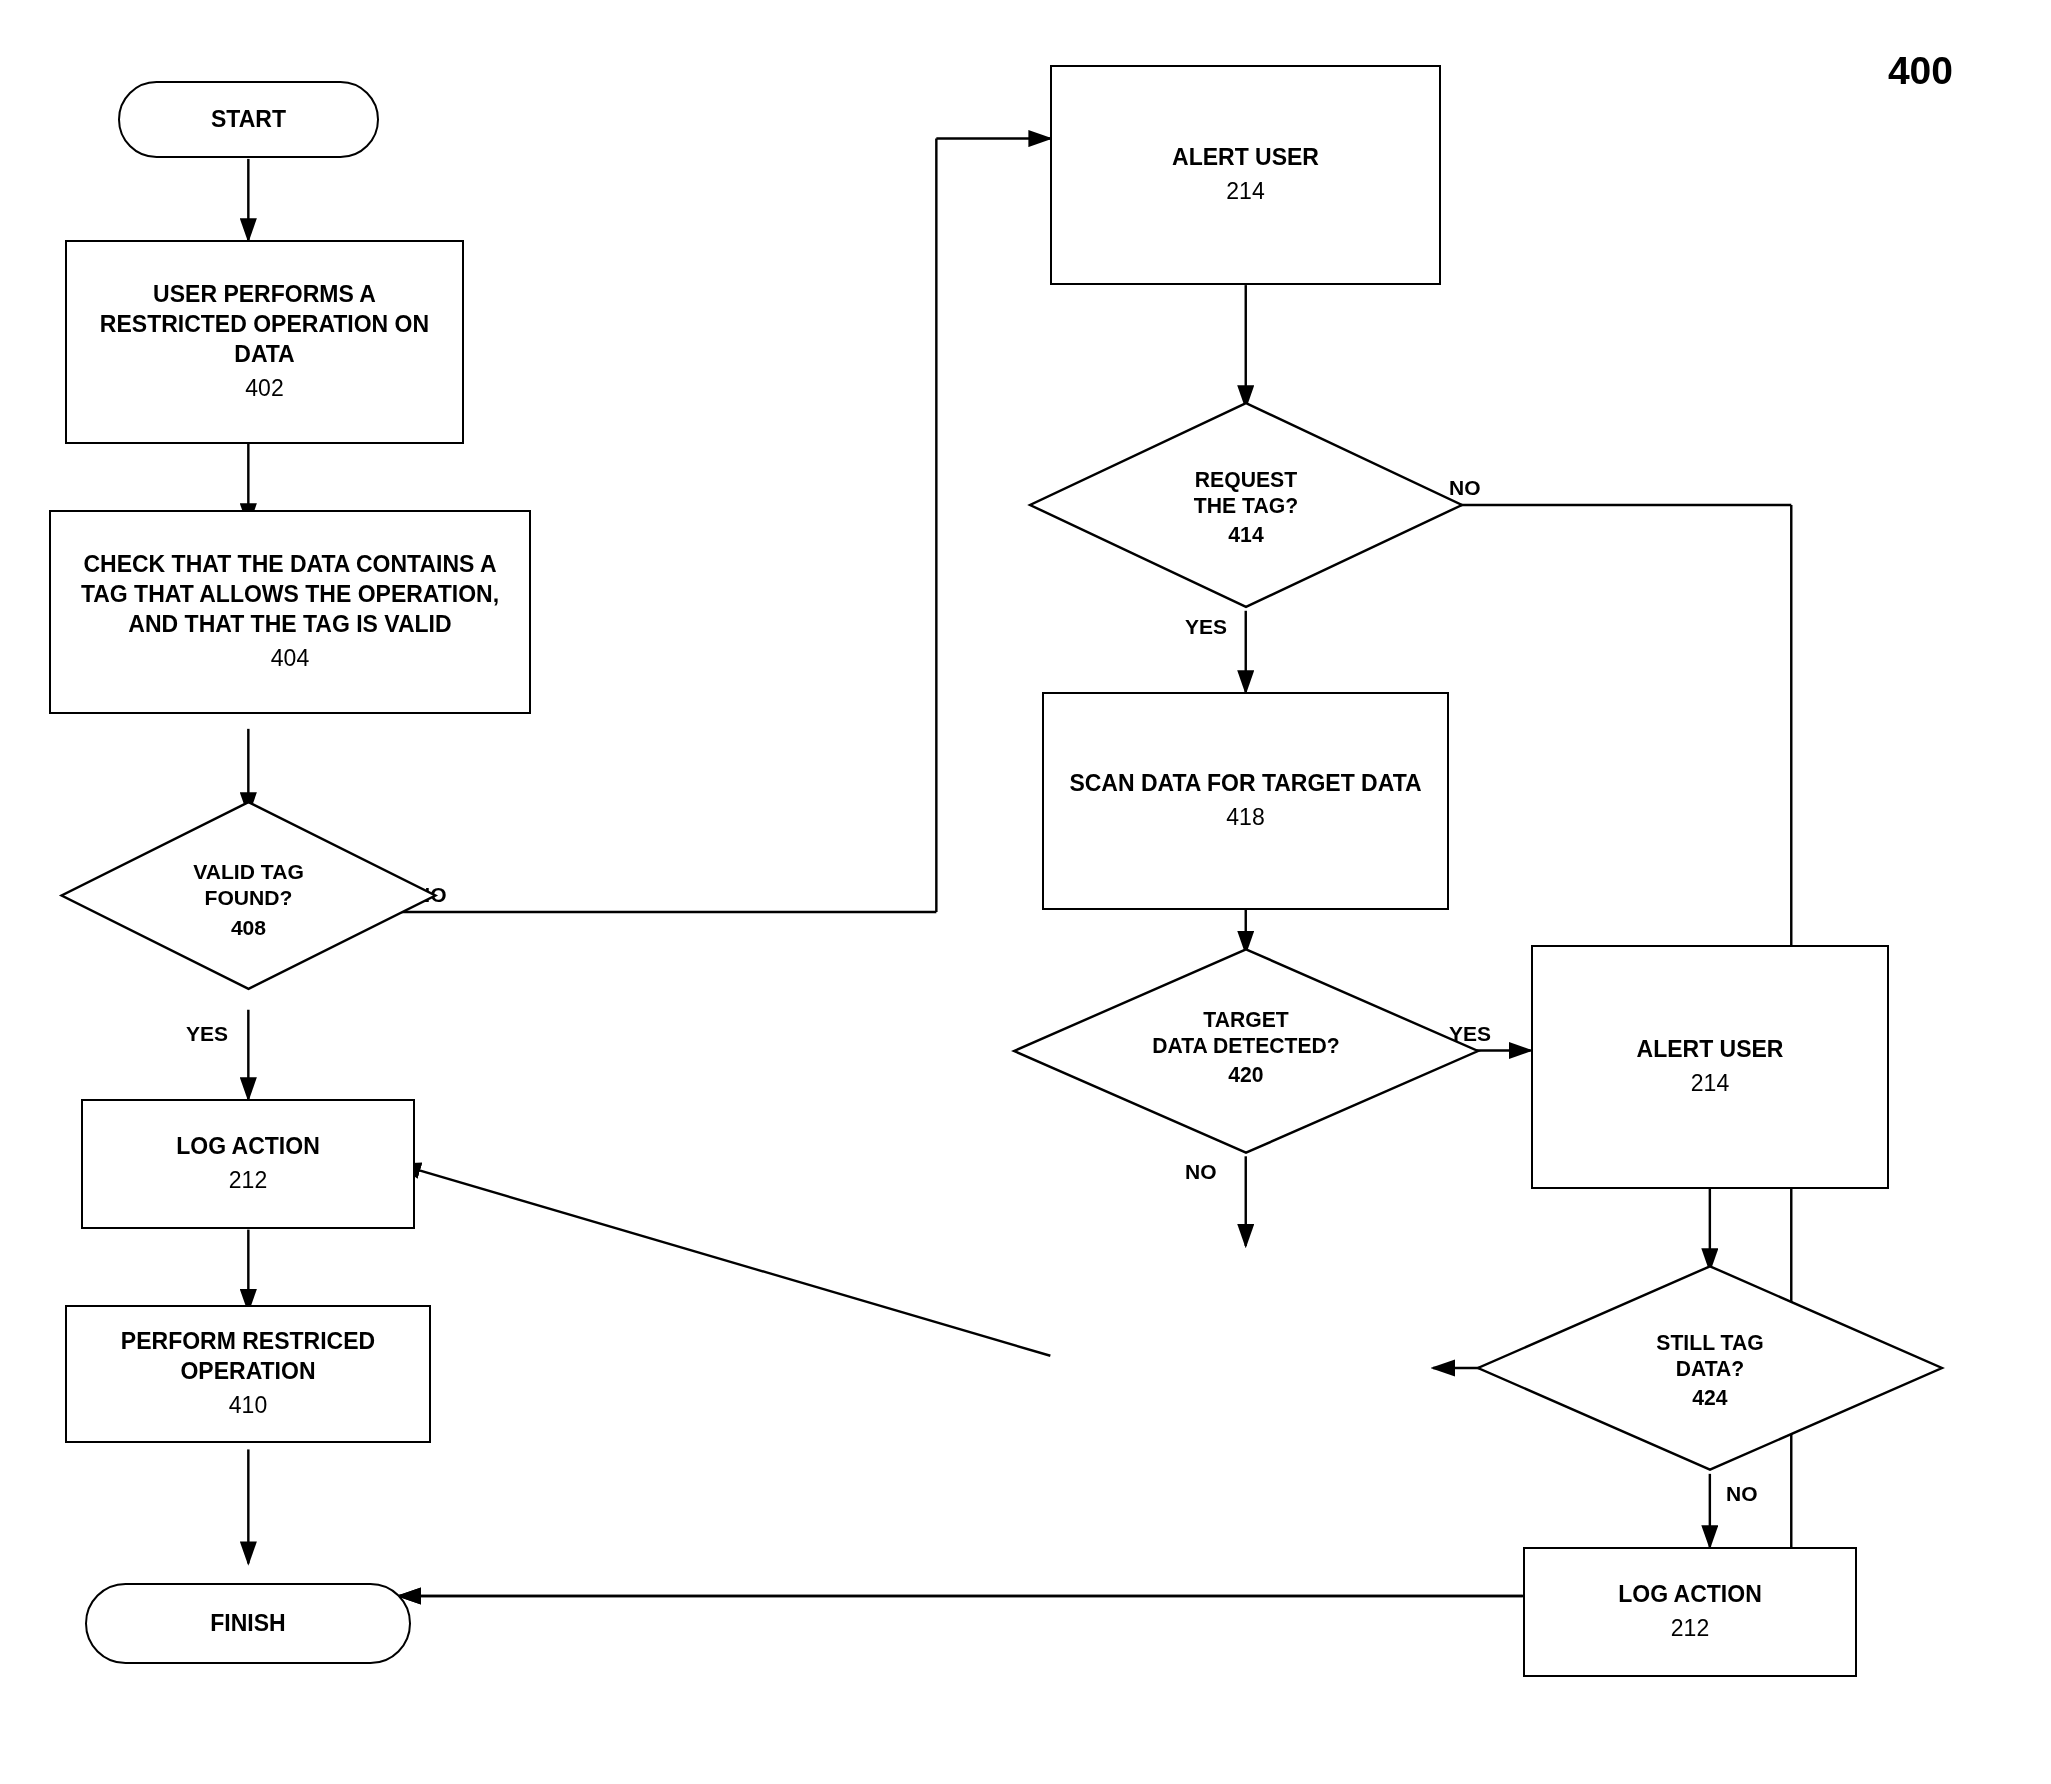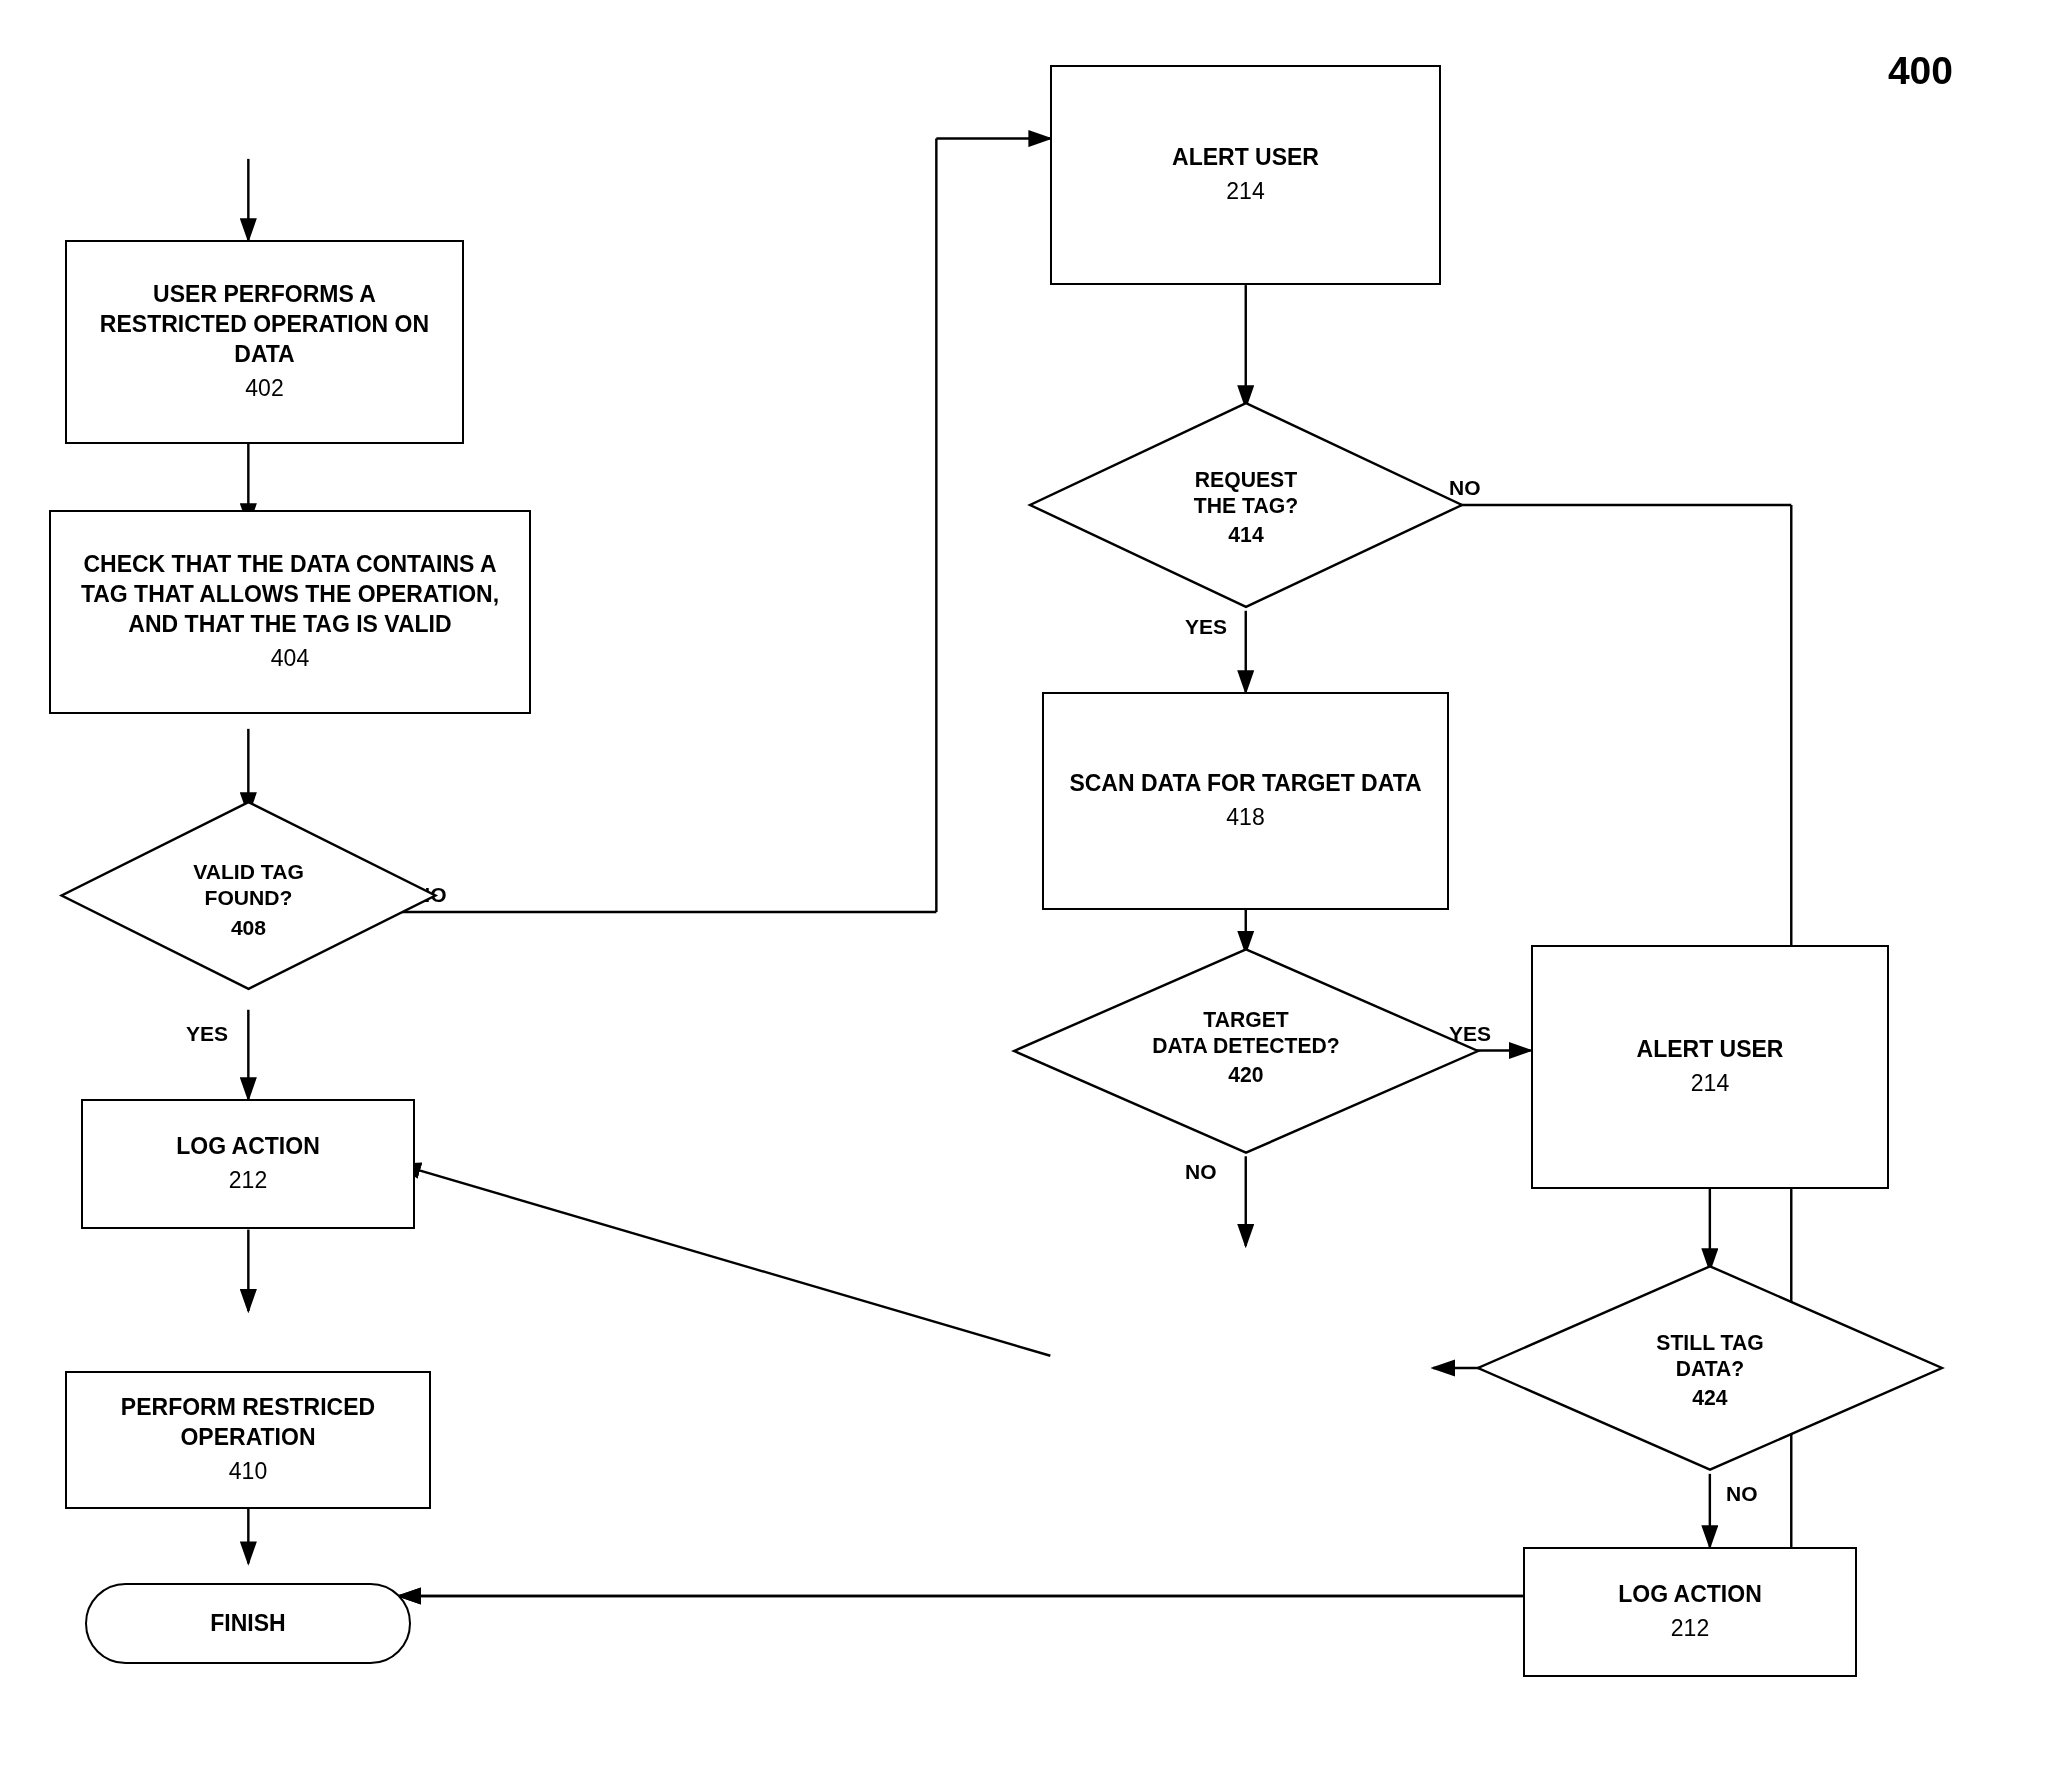--- a/index.html
+++ b/index.html
@@ -129,20 +129,23 @@
 
   <div class="arrow-label" style="left:415px; top:883px;">NO</div>
   <div class="arrow-label" style="left:186px; top:1022px;">YES</div>
   <div class="arrow-label" style="left:1449px; top:476px;">NO</div>
   <div class="arrow-label" style="left:1185px; top:615px;">YES</div>
   <div class="arrow-label" style="left:1449px; top:1022px;">YES</div>
   <div class="arrow-label" style="left:1185px; top:1160px;">NO</div>
   <div class="arrow-label" style="left:1554px; top:1339px;">YES</div>
   <div class="arrow-label" style="left:1726px; top:1482px;">NO</div>
 
+  <div class="node node-rounded" style="left:118px; top:81px; width:261px; height:77px;">
+    <span class="node-label">START</span>
+  </div>
 
   <div class="node node-rect" style="left:49px; top:240px; width:399px; height:204px;margin-left:16px;">
     <span class="node-label">USER PERFORMS A RESTRICTED OPERATION ON DATA</span>
     <span class="node-id">402</span>
   </div>
 
   <div class="node node-rect" style="left:33px; top:510px; width:482px; height:204px;margin-left:16px;">
     <span class="node-label">CHECK THAT THE DATA CONTAINS A TAG THAT ALLOWS THE OPERATION, AND THAT THE TAG IS VALID</span>
     <span class="node-id">404</span>
   </div>
@@ -154,21 +157,21 @@
       <text x="235" y="132" text-anchor="middle" font-size="26" font-weight="bold" font-family="Arial">FOUND?</text>
       <text x="235" y="168" text-anchor="middle" font-size="26" font-family="Arial">408</text>
     </svg>
   </div>
 
   <div class="node node-rect" style="left:81px; top:1099px; width:334px; height:130px;">
     <span class="node-label">LOG ACTION</span>
     <span class="node-id">212</span>
   </div>
 
-  <div class="node node-rect" style="left:65px; top:1371px; width:366px; height:138px;">
+  <div class="node node-rect" style="left:65px; top:1305px; width:366px; height:138px;">
     <span class="node-label">PERFORM RESTRICED OPERATION</span>
     <span class="node-id">410</span>
   </div>
 
   <div class="node node-rounded" style="left:85px; top:1563px; width:326px; height:81px;margin-top:20px;">
     <span class="node-label">FINISH</span>
   </div>
 
   <div class="node node-rect" style="left:1050px; top:65px; width:391px; height:220px;">
     <span class="node-label">ALERT USER</span>

